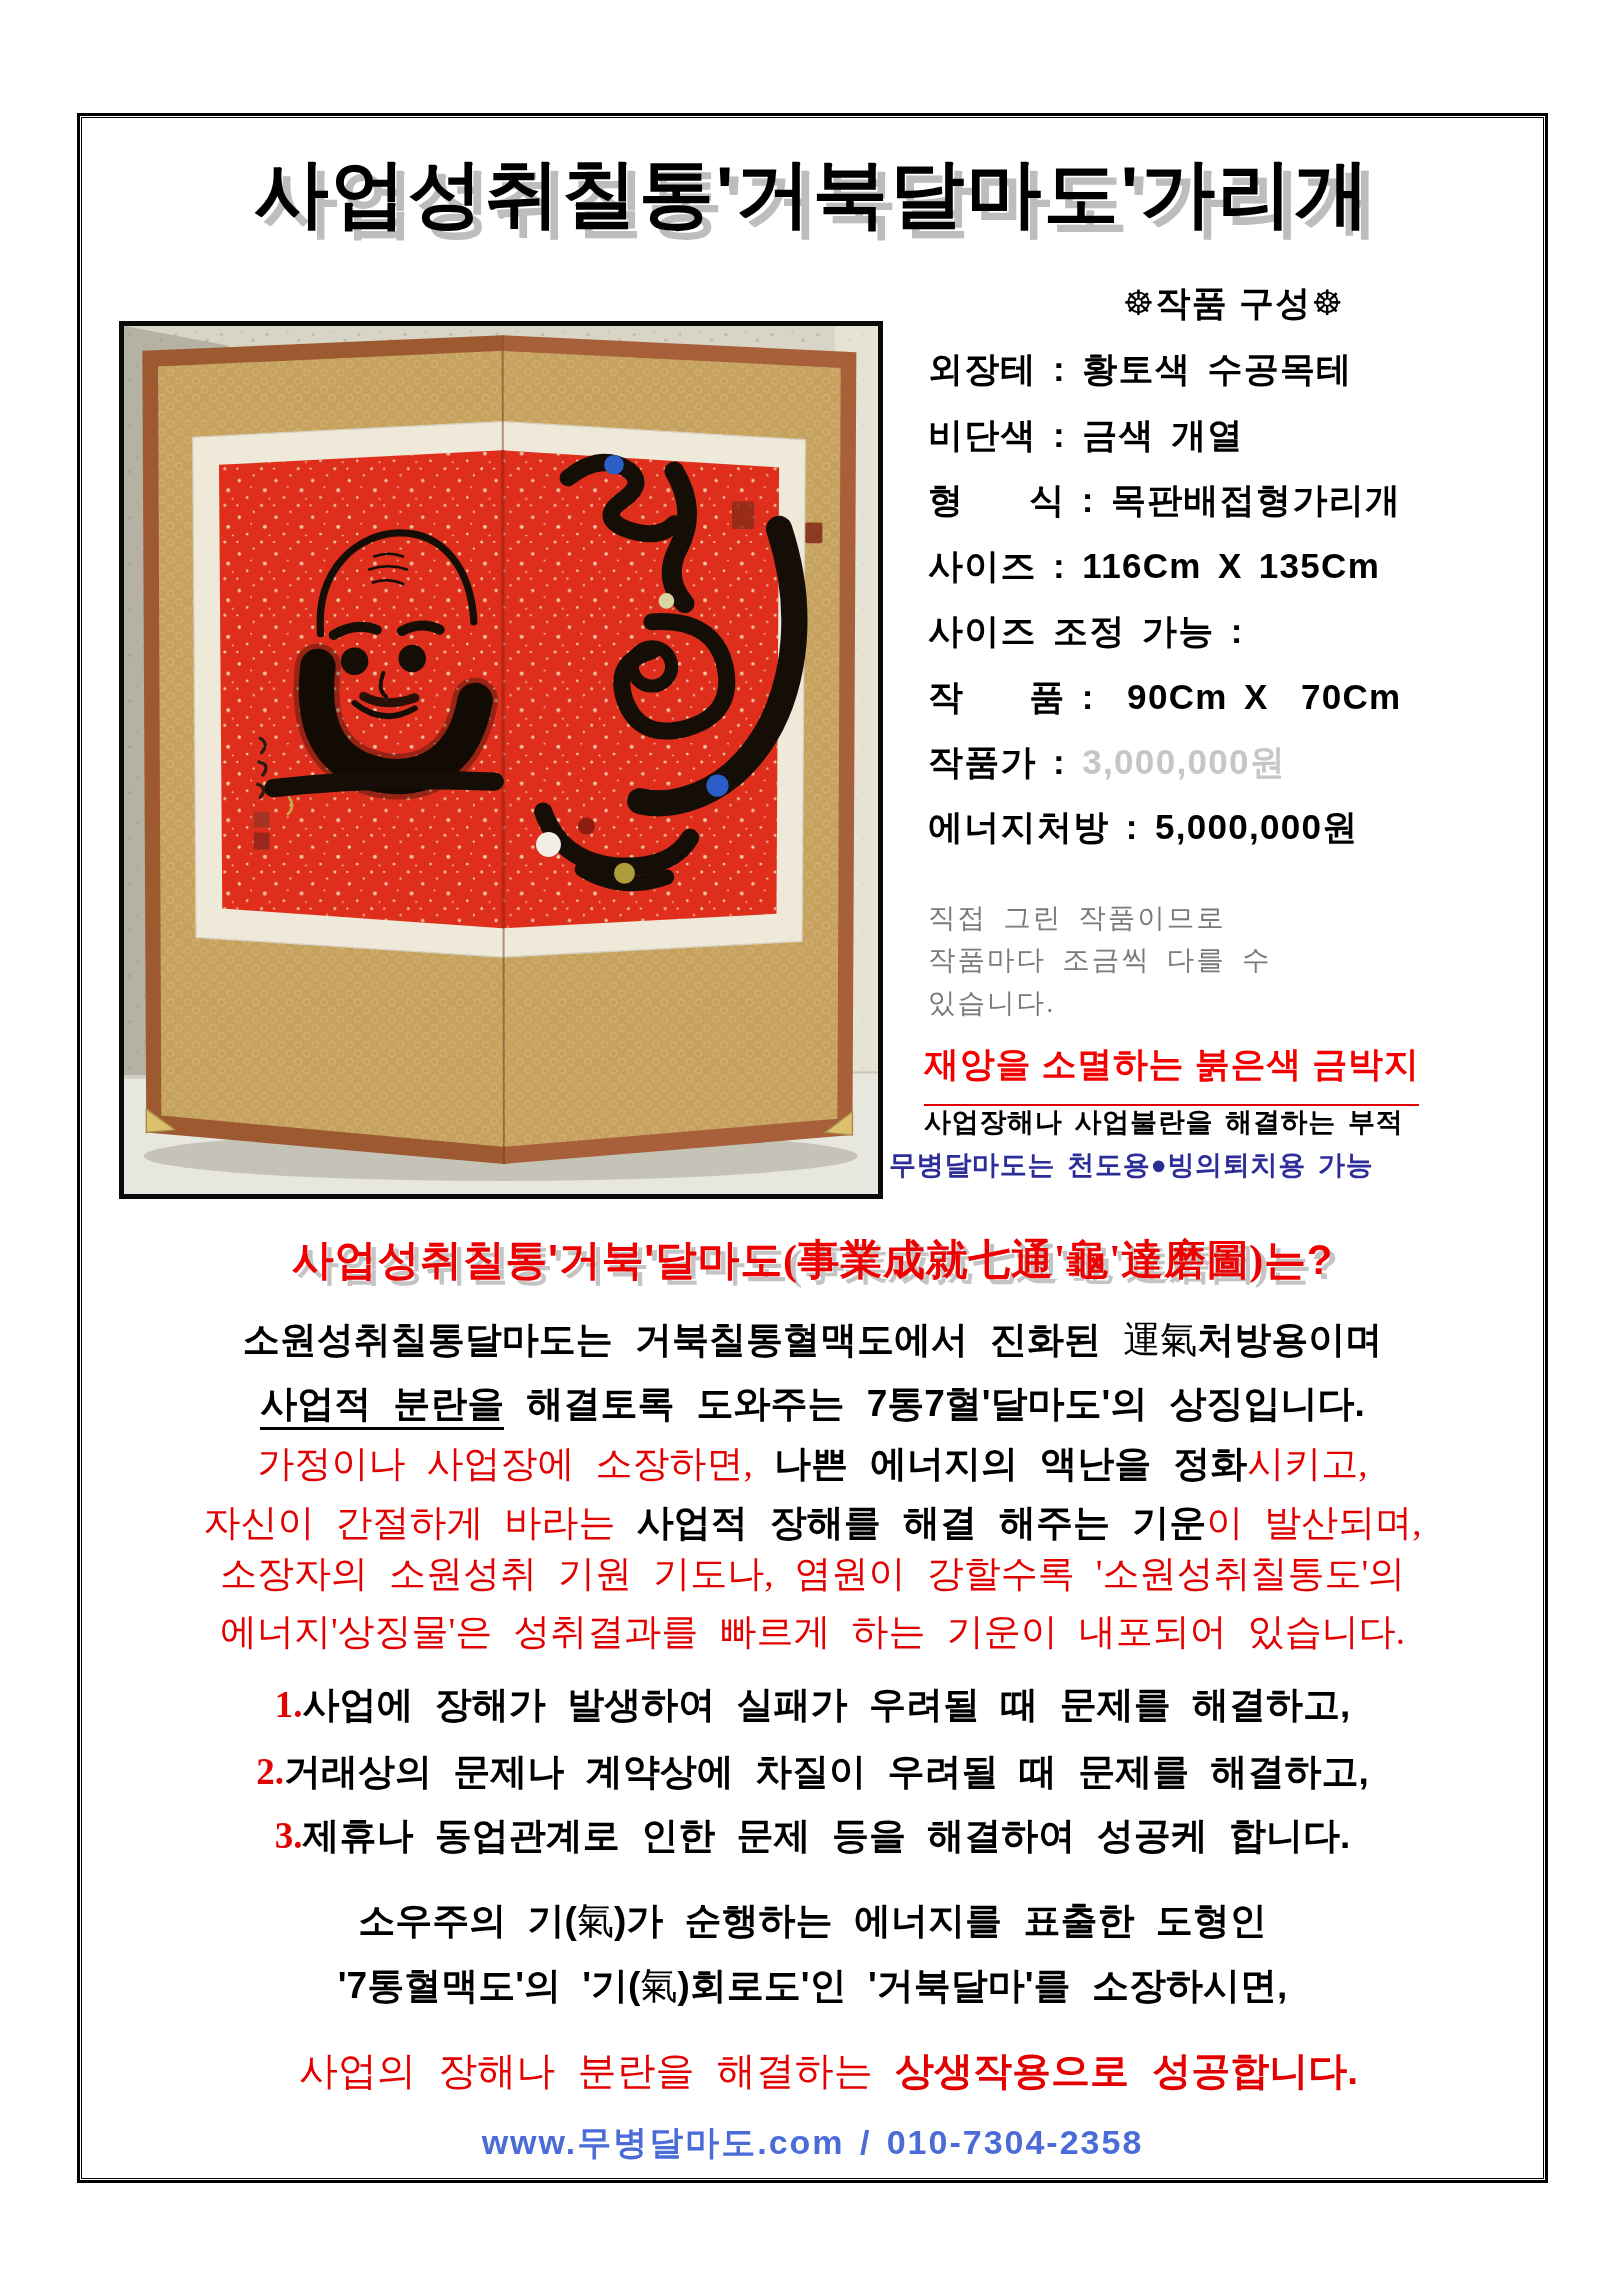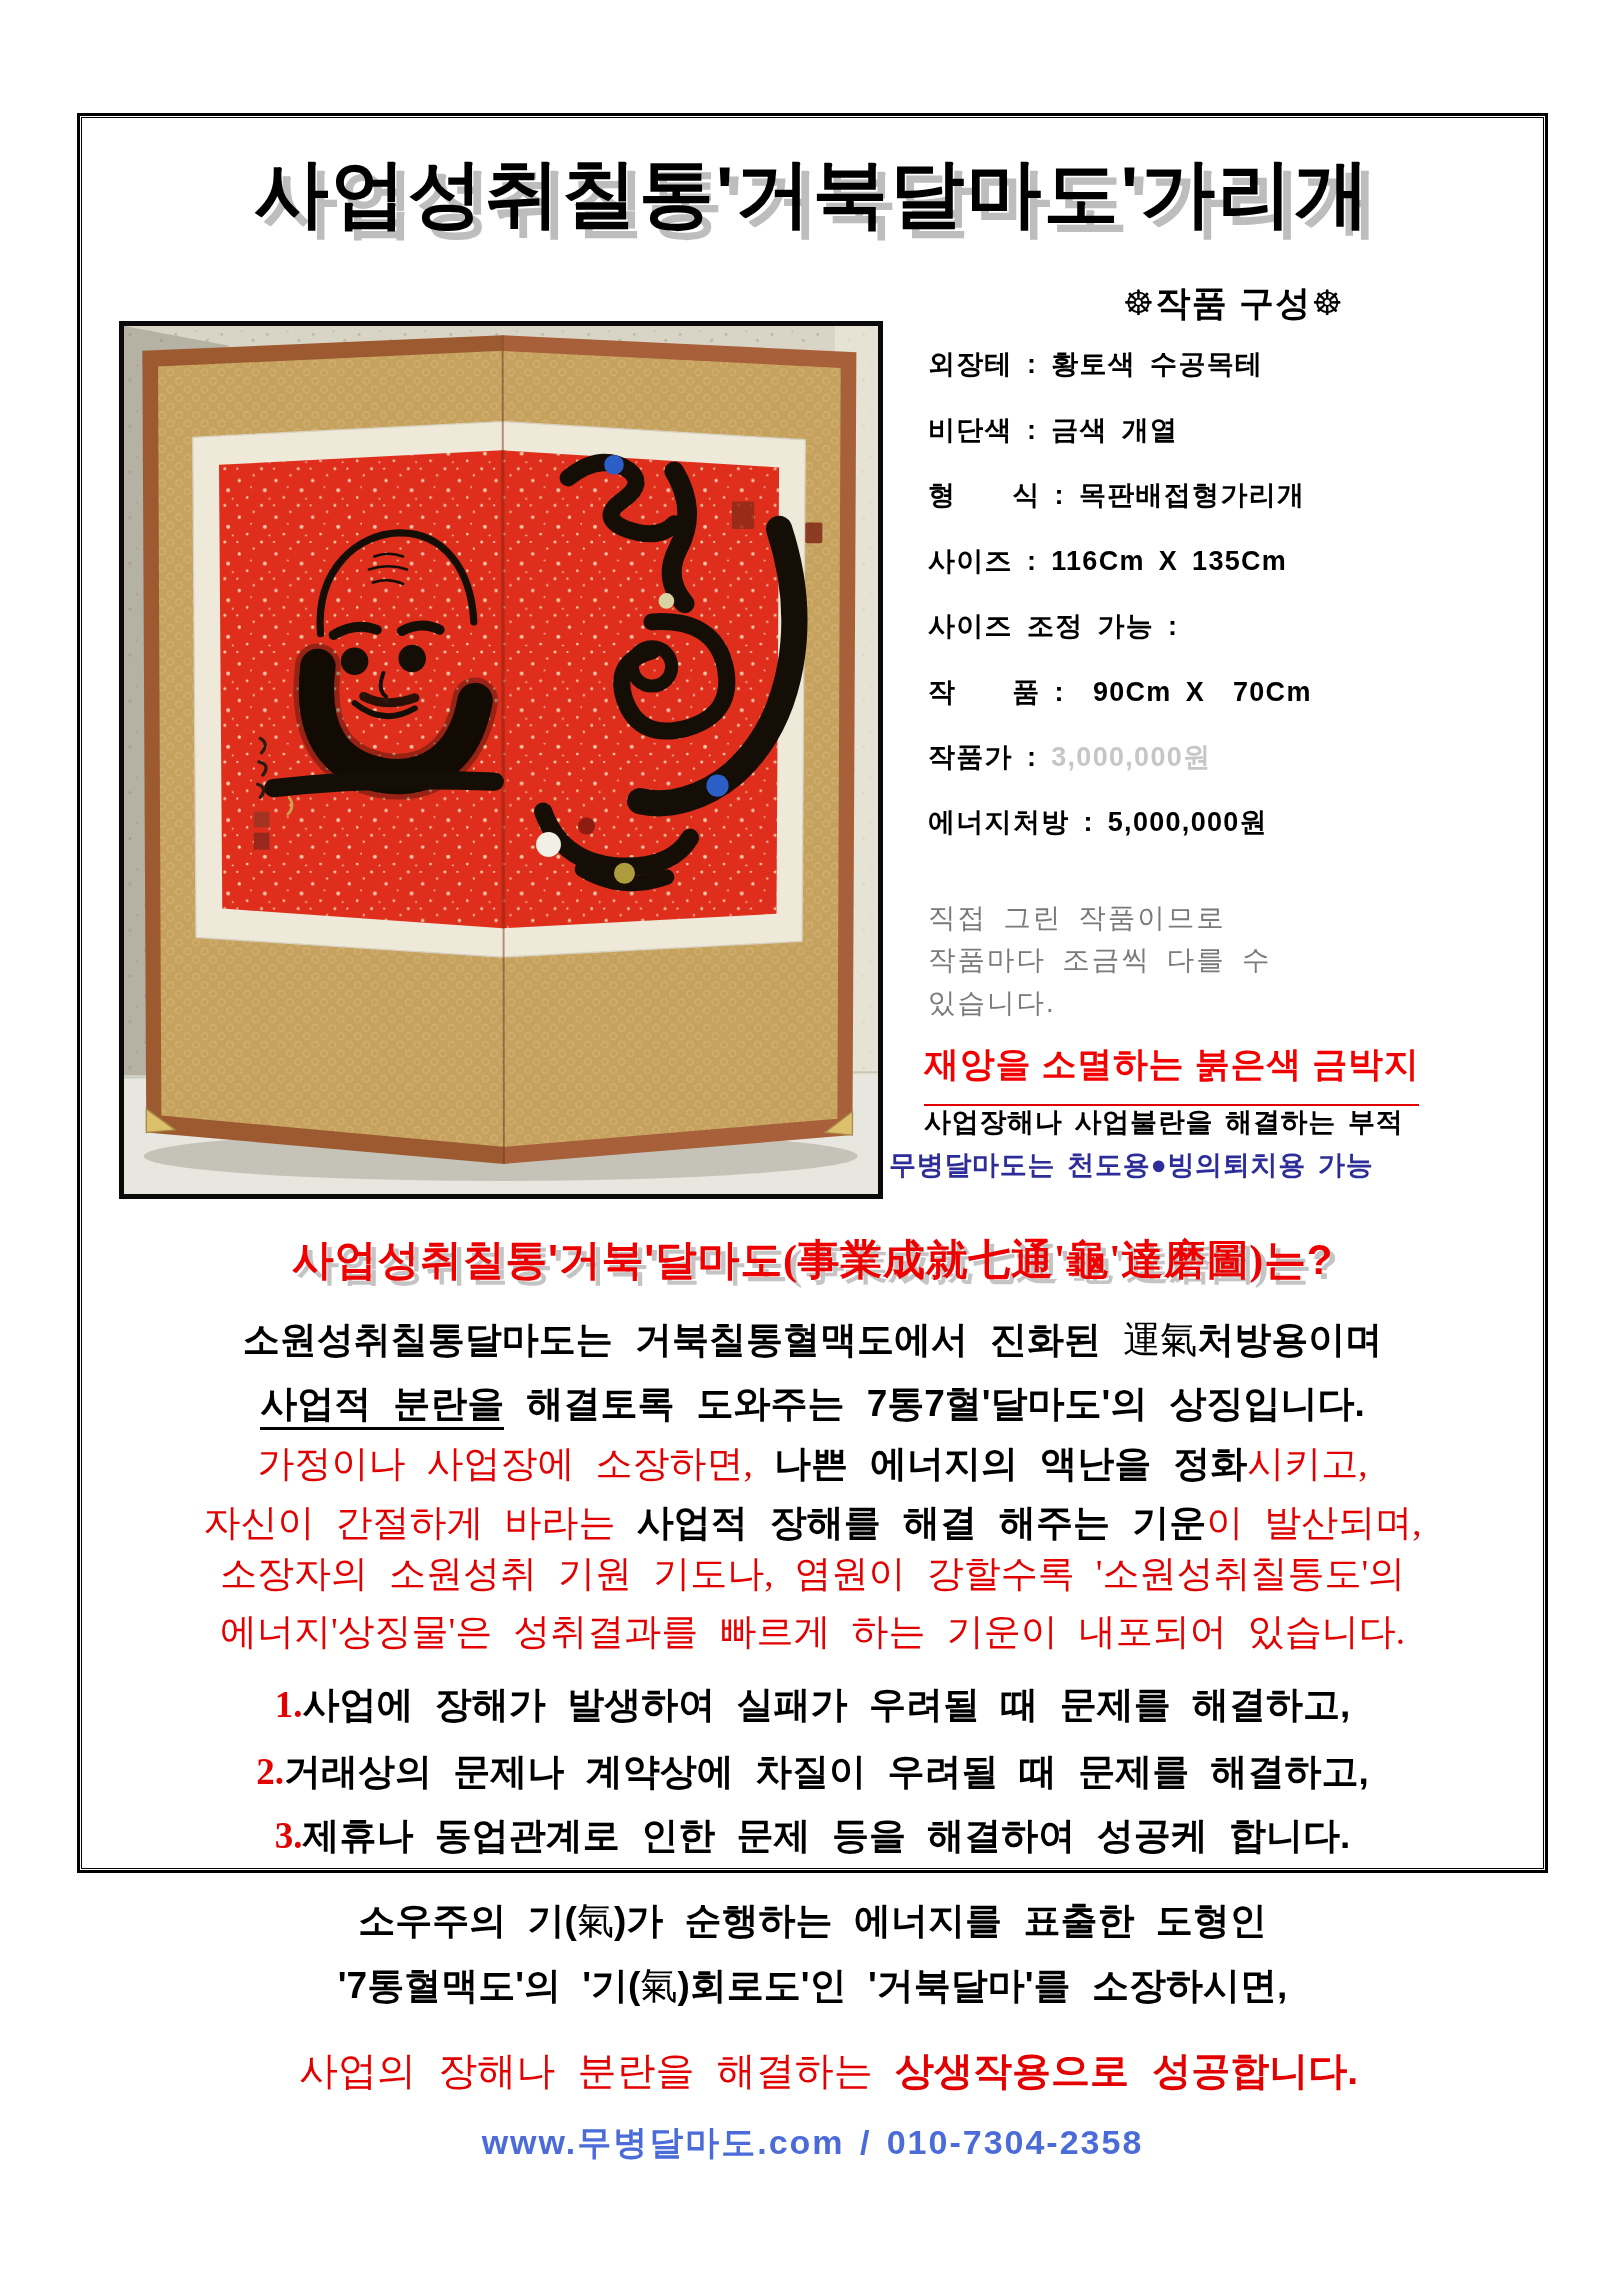--- a/index.html
+++ b/index.html
@@ -2,39 +2,39 @@
 <html style="font-size:10.5px"><head>
 <meta charset="utf-8">
 <style>
   html,body{margin:0;padding:0;}
   body{
     width:1623px;height:2295px;position:relative;background:#ffffff;
     font-family:"Liberation Sans","DejaVu Sans",sans-serif;
     -webkit-font-smoothing:antialiased;
   }
   #frame{
-    position:absolute;left:77px;top:113px;width:1471px;height:1760px;
+    position:absolute;left:77px;top:113px;width:1471px;height:2070px;
     border:3.9px solid #000;box-sizing:border-box;
   }
   #frame-inner{position:absolute;inset:1.3px;border:1.3px solid #000;pointer-events:none;}
   .abs{position:absolute;}
   .center{position:absolute;left:0;right:0;text-align:center;white-space:pre;}
   
   .main-title{
     top:27.5px;font-size:75px;font-weight:bold;letter-spacing:2px;color:#000;
     text-shadow:9.2px 9.2px 0 #bdbdbd;
   }
   
   .photo{
     left:39px;top:205px;width:764px;height:878px;
     border:5.2px solid #0a0a0a;box-sizing:border-box;background:#d9d5c6;overflow:hidden;
   }
   .photo svg{display:block;width:100%;height:100%;}
   .spec-header{top:164px;left:839px;width:629px;text-align:center;font-size:35px;font-weight:bold;color:#000;letter-spacing:1.3px;white-space:pre;}
-  .spec-row{left:848px;font-size:27px;font-weight:600;color:#000;letter-spacing:1.3px;word-spacing:5.2px;white-space:pre;}
+  .spec-row{left:848px;font-size:35px;font-weight:600;color:#000;letter-spacing:1.3px;word-spacing:5.2px;white-space:pre;}
   .spec-price-gray{color:#c6c6c6;}
   .note-gray{left:848px;font-size:27.5px;color:#7a7a7a;letter-spacing:2px;word-spacing:6.5px;white-space:pre;}
   .red-note{
     left:844px;font-size:35px;font-weight:bold;color:#f40000;letter-spacing:0.7px;
     border-bottom:2.6px solid #e00000;padding-bottom:16px;white-space:pre;
   }
   .black-note{left:844px;font-size:27px;font-weight:600;color:#000;letter-spacing:0.7px;word-spacing:3.9px;white-space:pre;}
   .navy-note{left:809px;font-size:27px;font-weight:600;color:#2d2d99;letter-spacing:0.7px;word-spacing:3.9px;white-space:pre;}
   .blue-note{left:844px;font-size:26px;font-weight:500;color:#2d2d99;letter-spacing:0.7px;word-spacing:3.9px;white-space:pre;}
   

